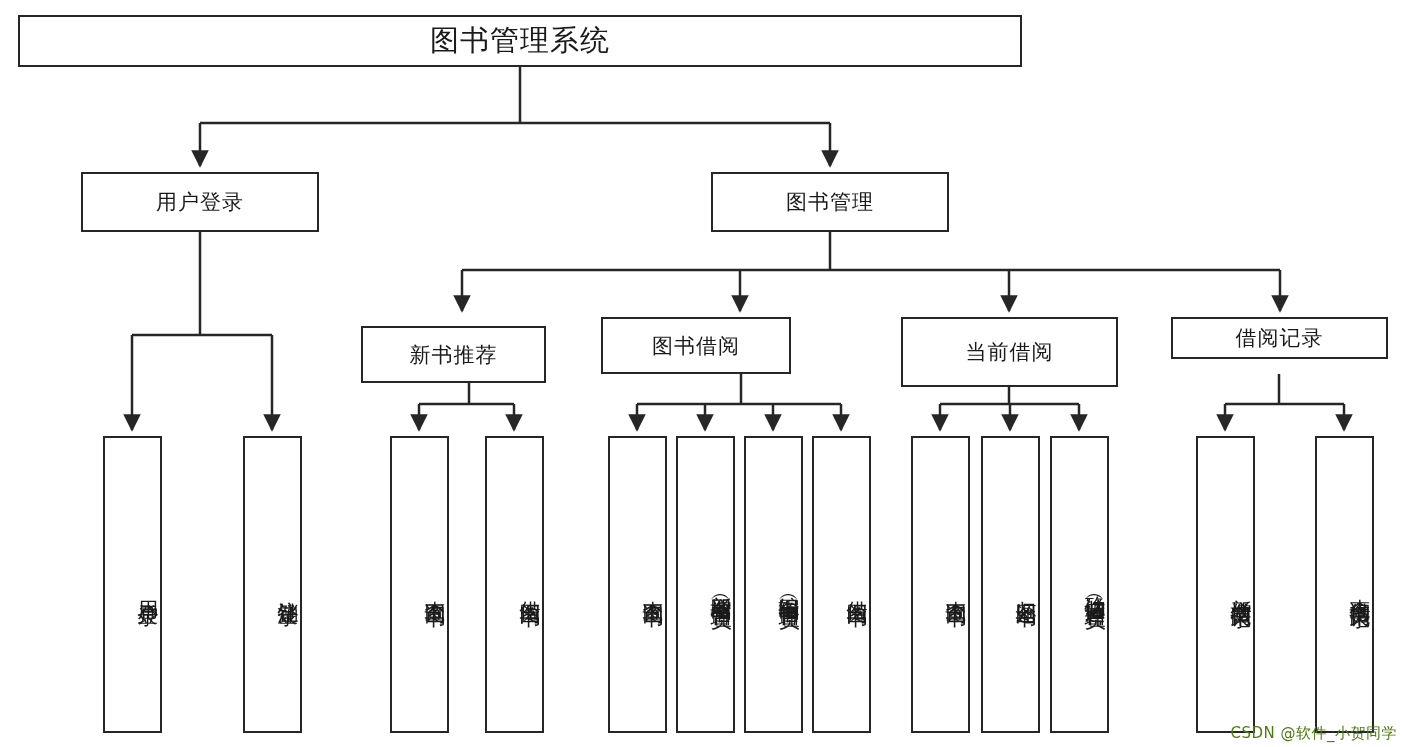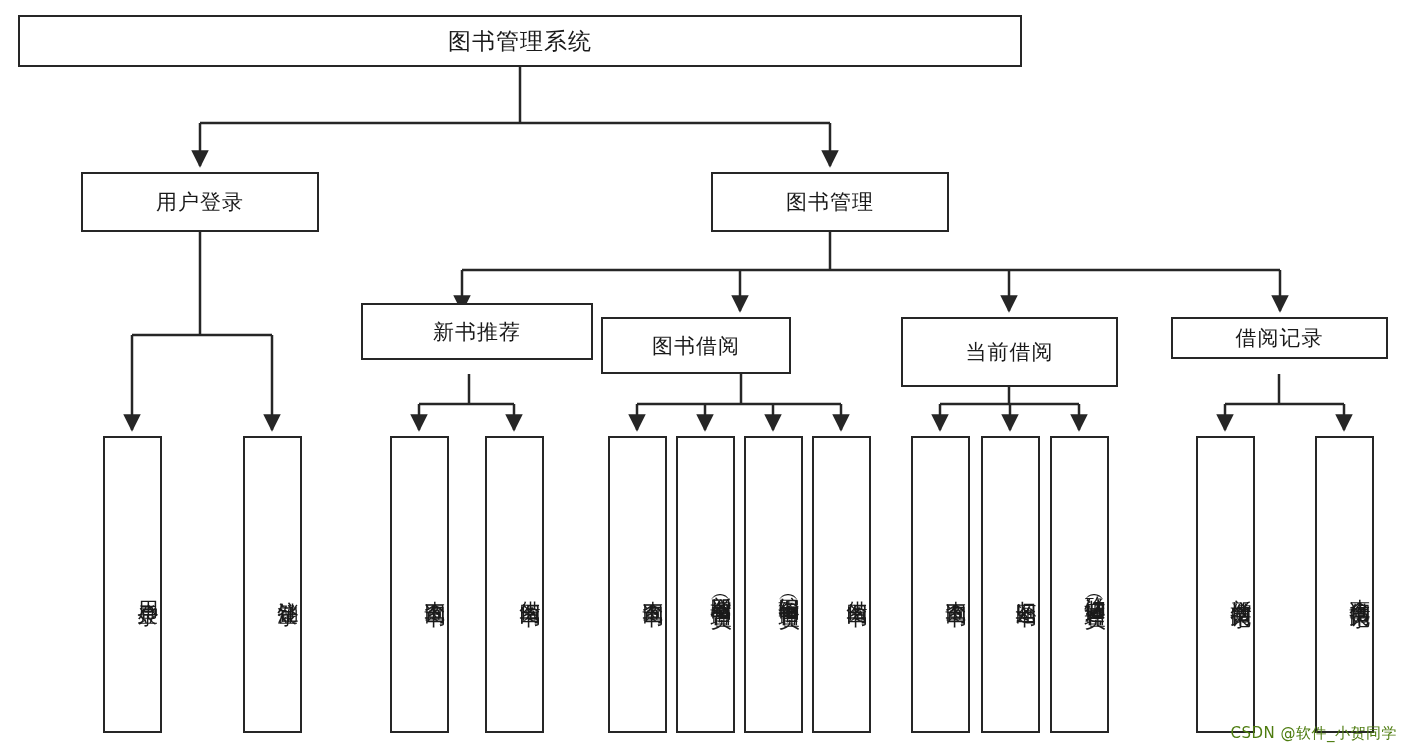--- a/index.html
+++ b/index.html
@@ -36,21 +36,21 @@
     justify-content: center;
     color: #1a1a1a;
     z-index: 2;
   }
   .node-h {
     font-size: 21px;
     letter-spacing: 1px;
     white-space: nowrap;
   }
   .node-root {
-    font-size: 23px;
+    font-size: 29px;
     text-align: right;
   }
   .node-v {
     writing-mode: vertical-rl;
     text-orientation: upright;
     font-size: 21px;
     line-height: 1.18;
     letter-spacing: 2px;
     padding-top: 6px;
     align-items: flex-start;
@@ -126,21 +126,21 @@
       <path d="M 1225 404 L 1225 430" marker-end="url(#arrow)"></path>
       <path d="M 1344 404 L 1344 430" marker-end="url(#arrow)"></path>
     </g>
   </svg>
 
   <div class="node node-h node-root" style="left:18px; top:15px; width:1004px; height:52px;">图书管理系统</div>
 
   <div class="node node-h" style="left:81px; top:172px; width:238px; height:60px;">用户登录</div>
   <div class="node node-h" style="left:711px; top:172px; width:238px; height:60px;">图书管理</div>
 
-  <div class="node node-h" style="left:361px; top:303px; width:232px; height:57px;">新书推荐</div>
+  <div class="node node-h" style="left:361px; top:326px; width:185px; height:57px;">新书推荐</div>
   <div class="node node-h" style="left:601px; top:317px; width:190px; height:57px;">图书借阅</div>
   <div class="node node-h" style="left:901px; top:317px; width:217px; height:70px;">当前借阅</div>
   <div class="node node-h" style="left:1171px; top:317px; width:217px; height:42px;">借阅记录</div>
 
   <div class="node node-v" style="left:103px; top:436px; width:59px; height:297px;">
     <span class="vtext">用户登录</span>
   </div>
   <div class="node node-v" style="left:243px; top:436px; width:59px; height:297px;">
     <span class="vtext">注销登录</span>
   </div>

